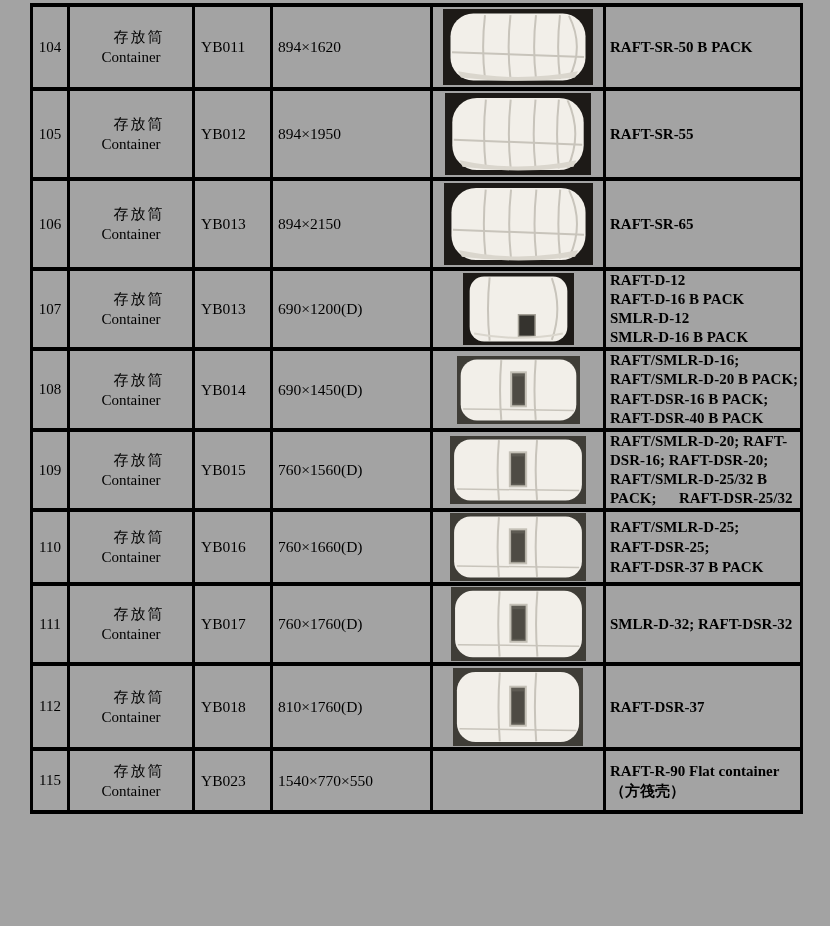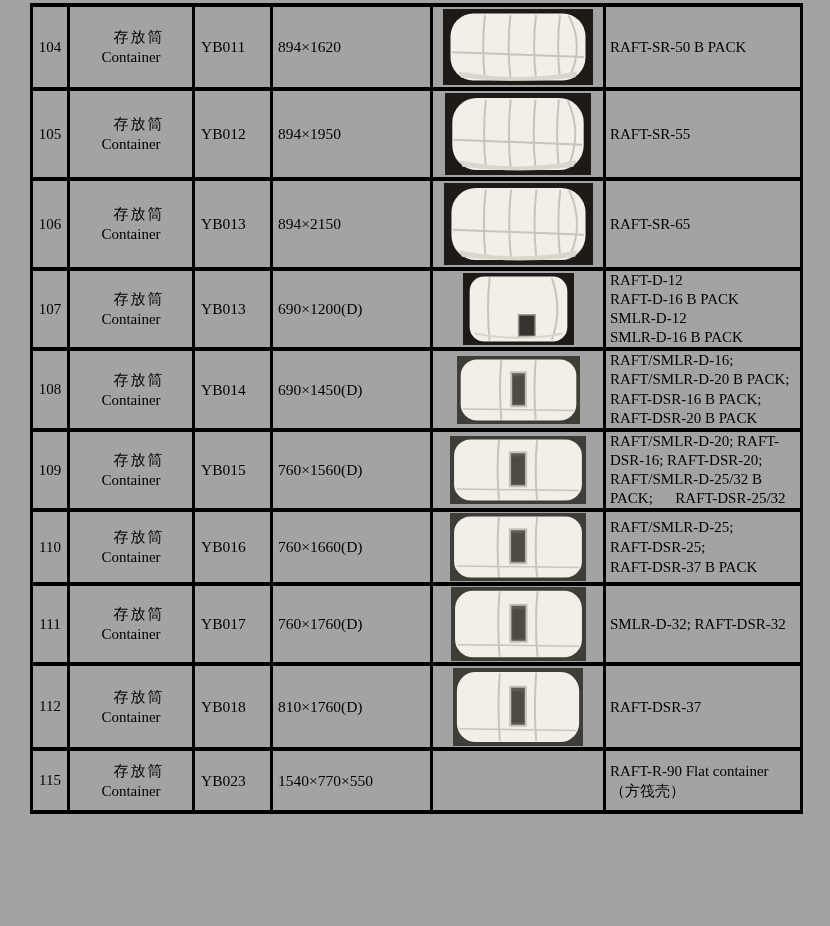--- a/index.html
+++ b/index.html
@@ -18,21 +18,21 @@
     border-top:4px solid #000; border-bottom:4px solid #000;
     padding:0; overflow:hidden; vertical-align:middle;
   }
   .c-no   { text-align:center; font-size:15px; }
   .c-item { text-align:center; font-size:15px; line-height:20px; }
   .c-item .cn { letter-spacing:2px;margin-left:16px; }
   .c-code { font-size:15.5px; padding-left:6px;margin-left:9px; }
   .c-size { font-size:15.5px; padding-left:5px; }
   .c-photo{ text-align:center; }
   .photo  { display:inline-block; vertical-align:middle; font-size:0; line-height:0; }
-  .c-prod { font-size:15px; padding-left:4px; padding-right:2px; }
+  .c-prod { font-size:15px; padding-left:4px; padding-right:2px;font-weight:bold; }
   .pline  { white-space:pre; }
 </style>
 </head>
 <body>
 
 <div class="page">
   <table class="catalog">
     <colgroup>
       <col style="width:37px">
         <col style="width:125px">
@@ -157,21 +157,21 @@
                 <path d="M78.72 4.08 Q76.26 34 78.72 63.919999999999995" stroke="#c8c4bb" stroke-width="2" fill="none"></path>
                 <path d="M6.15 53.04 L116.85 54.400000000000006" stroke="#c8c4bb" stroke-width="1.5" fill="none"></path>
                 <rect x="54.12" y="16.32" width="14.76" height="34" fill="#5e5b53" stroke="#c4c0b6" stroke-width="2"></rect>
                 <rect x="55.965" y="20.4" width="11.07" height="27.200000000000003" fill="#4e4b44"></rect>
               </svg></div></td>
     <td class="c-prod">
       <div class="plines" style="line-height:19.25px">
               <div class="pline">RAFT/SMLR-D-16;</div>
               <div class="pline">RAFT/SMLR-D-20 B PACK;</div>
               <div class="pline">RAFT-DSR-16 B PACK;</div>
-              <div class="pline">RAFT-DSR-20 B PACK</div>
+              <div class="pline">RAFT-DSR-40 B PACK</div>
             </div>
     </td>
         </tr>
         <tr style="height: 80px;">
     <td class="c-no">109</td>
     <td class="c-item">
       <div class="cn">存放筒</div>
       <div class="en">Container</div>
     </td>
     <td class="c-code">YB015</td>

